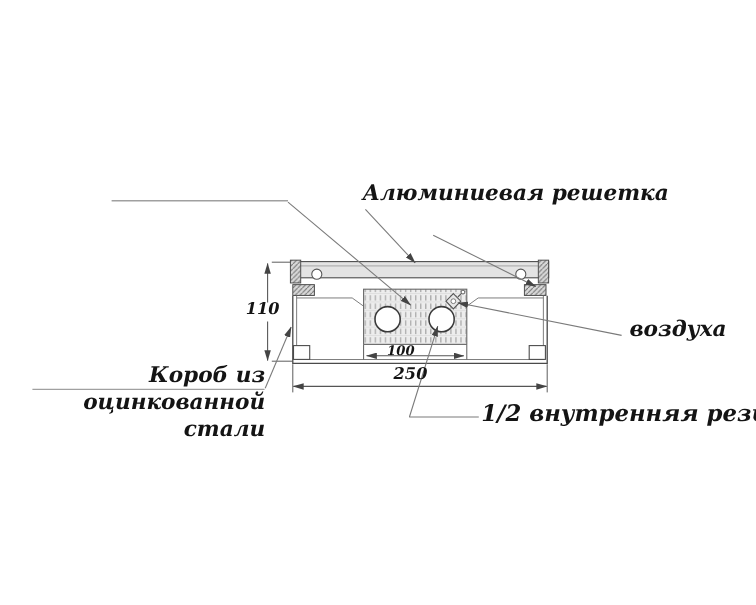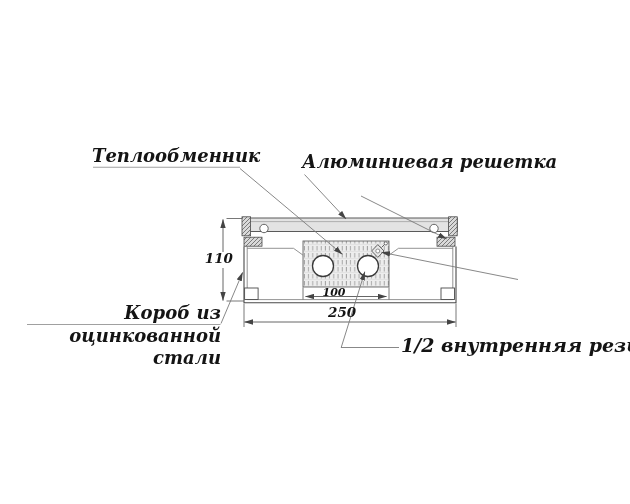--- a/index.html
+++ b/index.html
@@ -106,26 +106,26 @@
       <line x1="240" y1="168.5" x2="342.2" y2="254.2" marker-end="url(#arr)"></line>
       <line x1="304.5" y1="174.5" x2="346" y2="219" marker-end="url(#arr)"></line>
       <line x1="361" y1="196" x2="446.5" y2="238.8" marker-end="url(#arr)"></line>
       <line x1="518" y1="279.5" x2="381.5" y2="252.3" marker-end="url(#arr)"></line>
       <line x1="221" y1="323.5" x2="242.6" y2="272.5" marker-end="url(#arr)"></line>
       <line x1="341.2" y1="347.5" x2="364.8" y2="271.8" marker-end="url(#arr)"></line>
       <line x1="341" y1="347.5" x2="399" y2="347.5"></line>
     </g>
   </svg>
 
-  <div class="callout" id="lbl-heat">Теплообменник</div>
 
   <div class="callout" id="lbl-grille">Алюминиевая решетка</div>
 
 
   <div class="callout" id="lbl-vent">
+    <div>воздуха</div>
   </div>
 
   <div class="callout" id="lbl-box">
     <div>Короб из</div>
     <div>оцинкованной стали</div>
   </div>
 
   <div class="callout" id="lbl-thread">1/2 внутренняя резьба</div>
 
   <div class="dim" id="dim-110">110</div>

